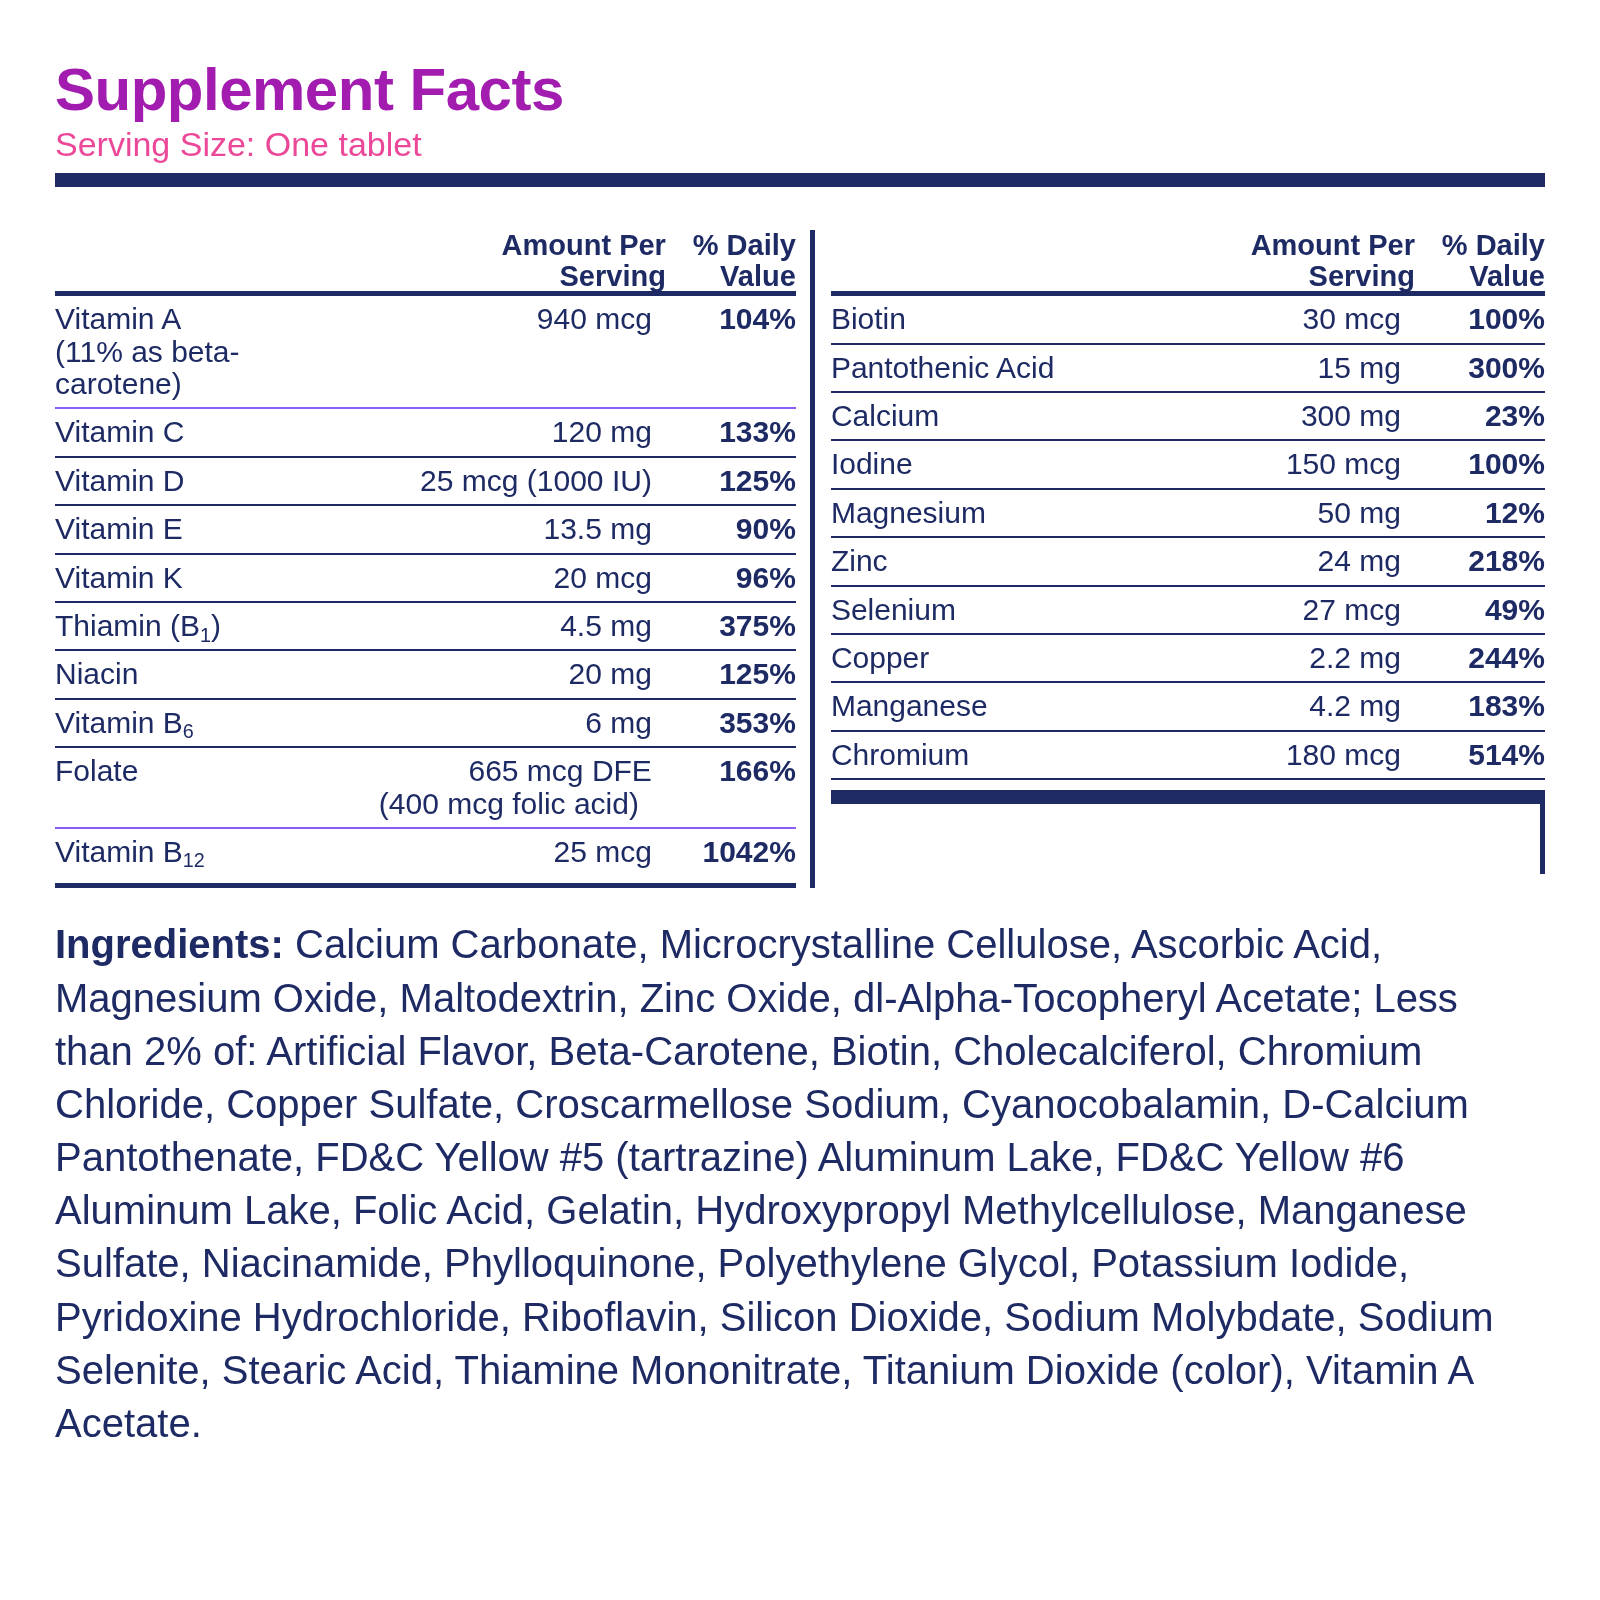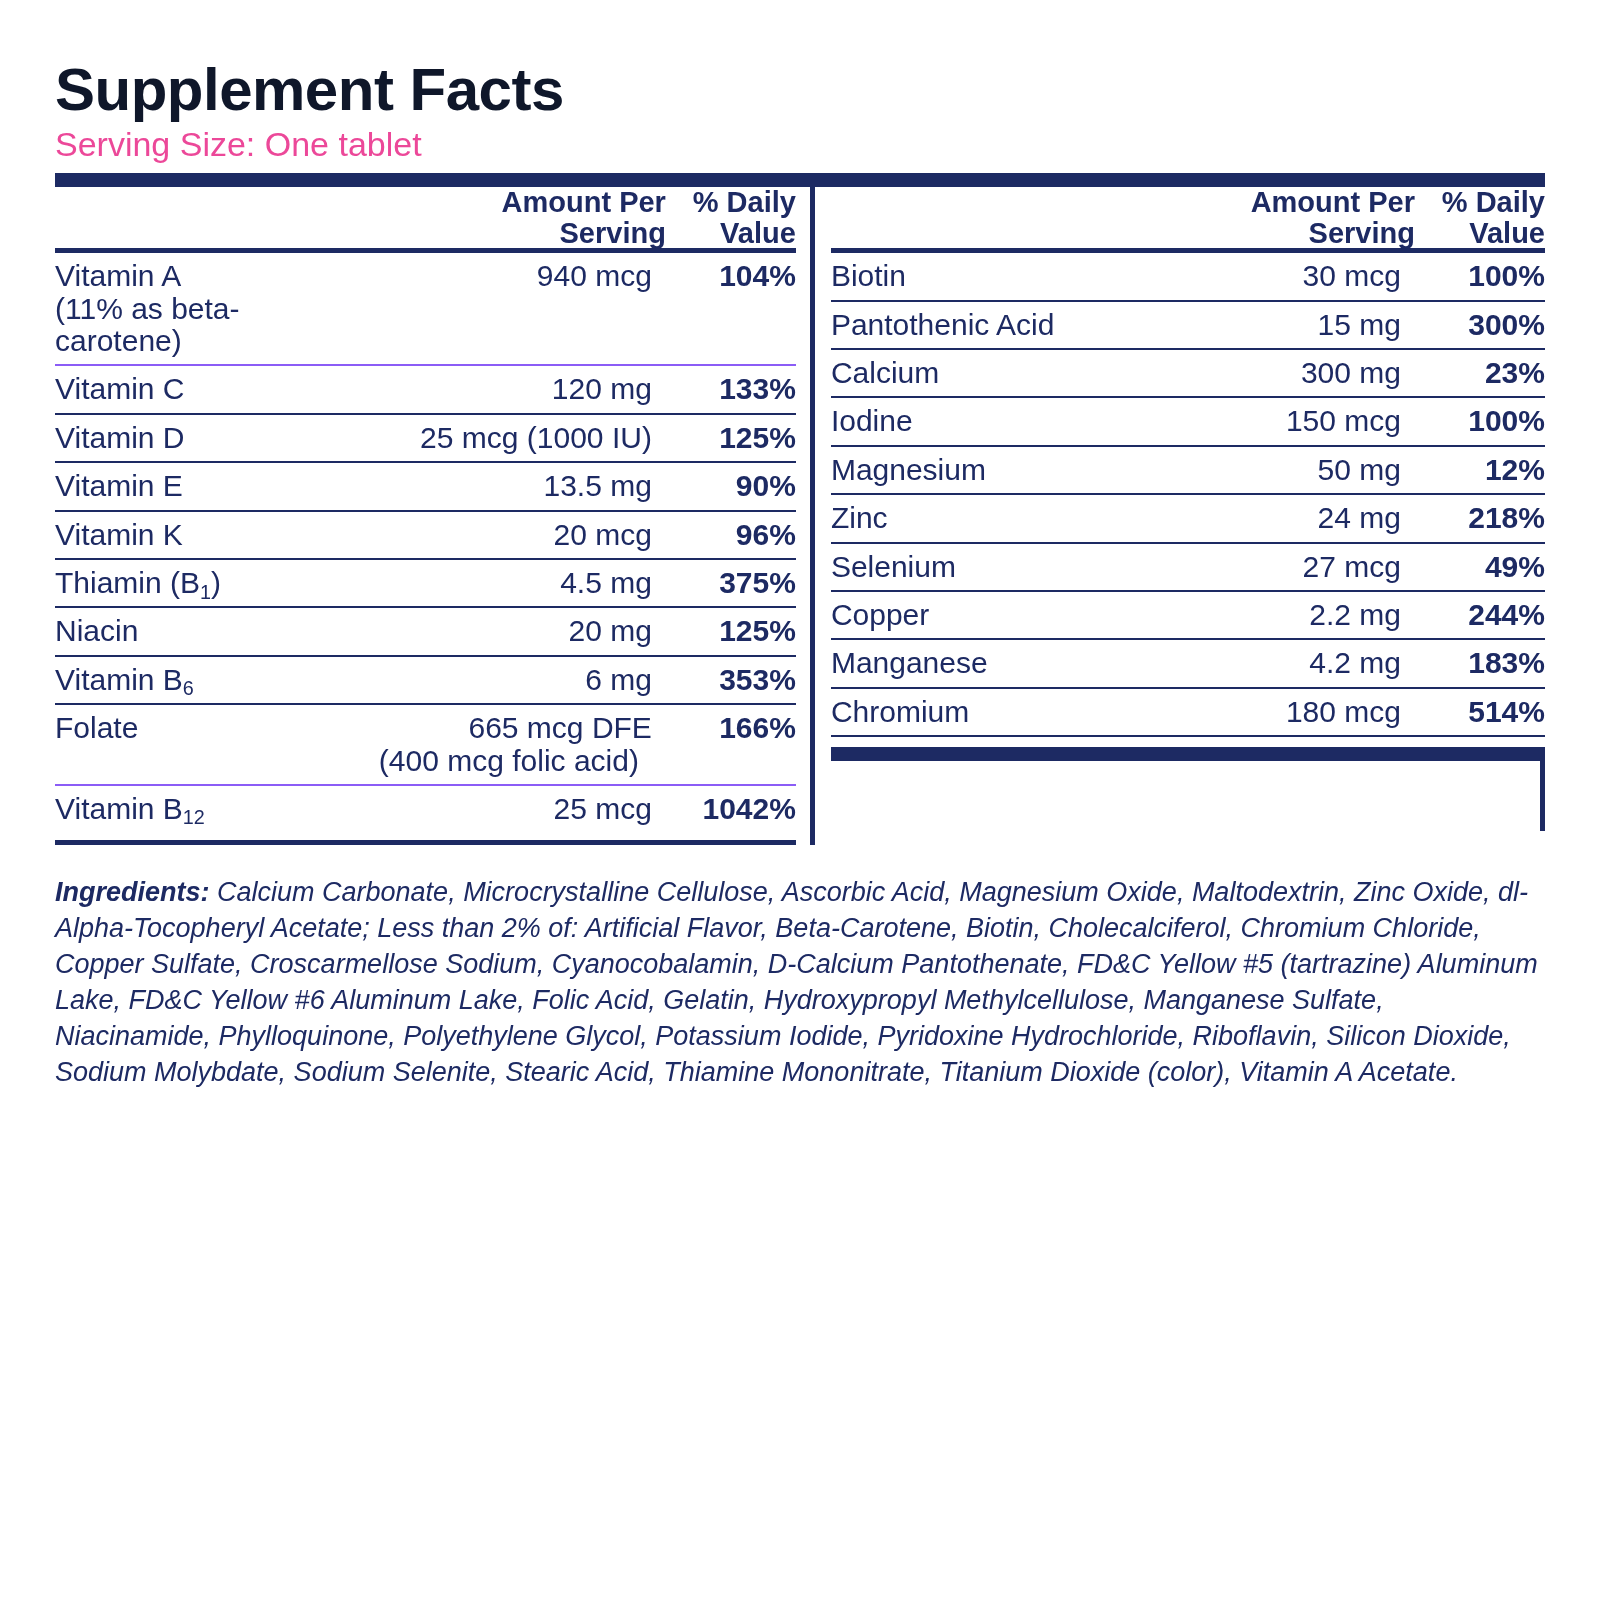--- a/index.html
+++ b/index.html
@@ -22,39 +22,40 @@
     padding: 60px 55px 0 55px;
   }
 
   
   .title {
     font-size: 60px;
     font-weight: bold;
     letter-spacing: -0.5px;
     line-height: 1.0;
     margin: 0 0 6px 0;
-    color: #0f172a;
+    color: #a21caf;
   }
   .serving {
     font-size: 34px;
     line-height: 1.1;
     margin: 0 0 10px 0;
     color: #ec4899;
   }
   .rule-thick {
     height: 14px;
     background: #1d2a63;
     margin: 0 0 0 0;
   }
 
   
   .facts {
     display: flex;
     width: 100%;
     box-sizing: border-box;
+    margin-top: 43px;
   }
   .col {
     box-sizing: border-box;
     position: relative;
   }
   .col-left {
     width: 51%;
     padding-right: 14px;
     border-right: 5px solid #1d2a63;
   }
@@ -126,25 +127,24 @@
     margin-top: 10px;
   }
   .right-tail {
     border-right: 5px solid #1d2a63;
     height: 70px;
   }
 
   
   .ingredients {
     margin-top: 30px;
-    font-size: 27px;
+    font-size: 40px;
     line-height: 1.33;
     text-align: left;
     color: #1d2a63;
-    font-style: italic;
   }
   .ingredients b { font-weight: bold; }
 </style>
 </head>
 <body>
 
 <div class="page">
 
   <div class="title">Supplement Facts</div>
   <div class="serving">Serving Size: One tablet</div>

